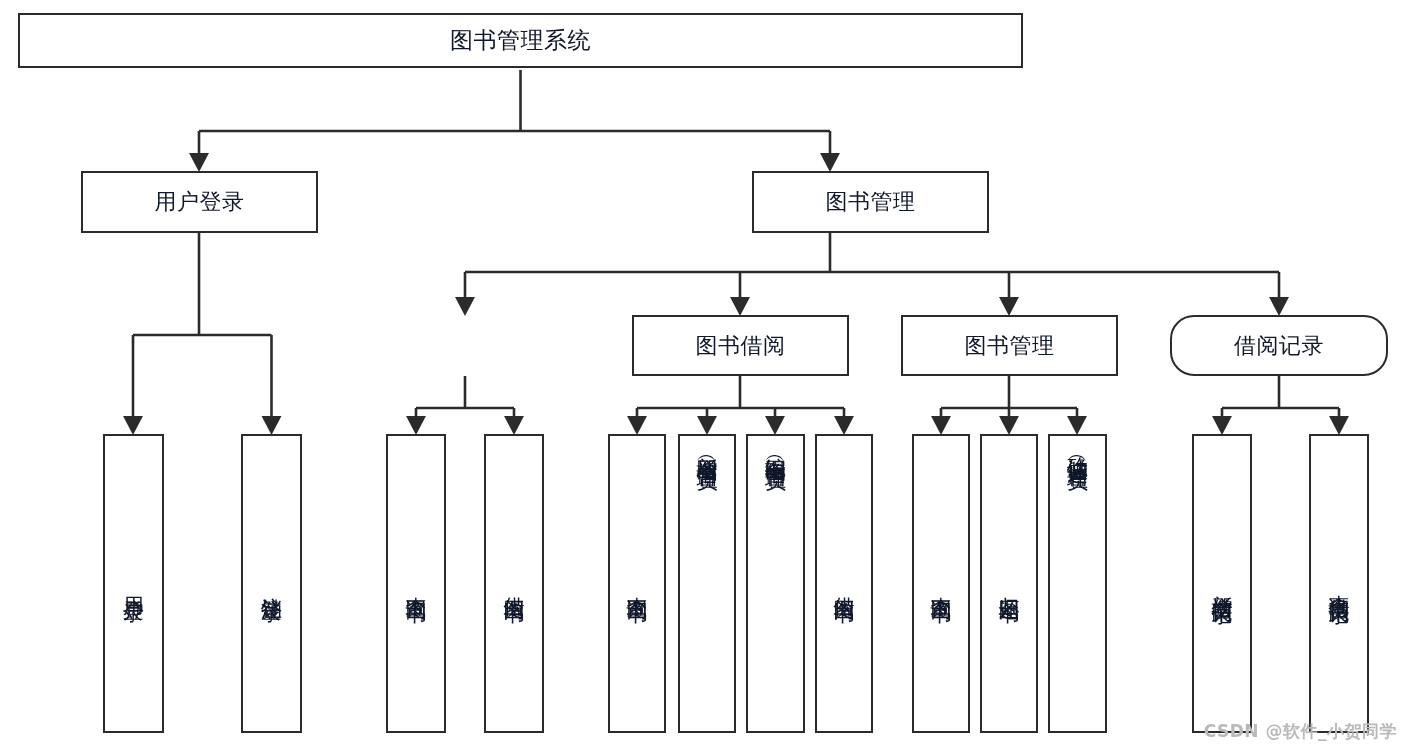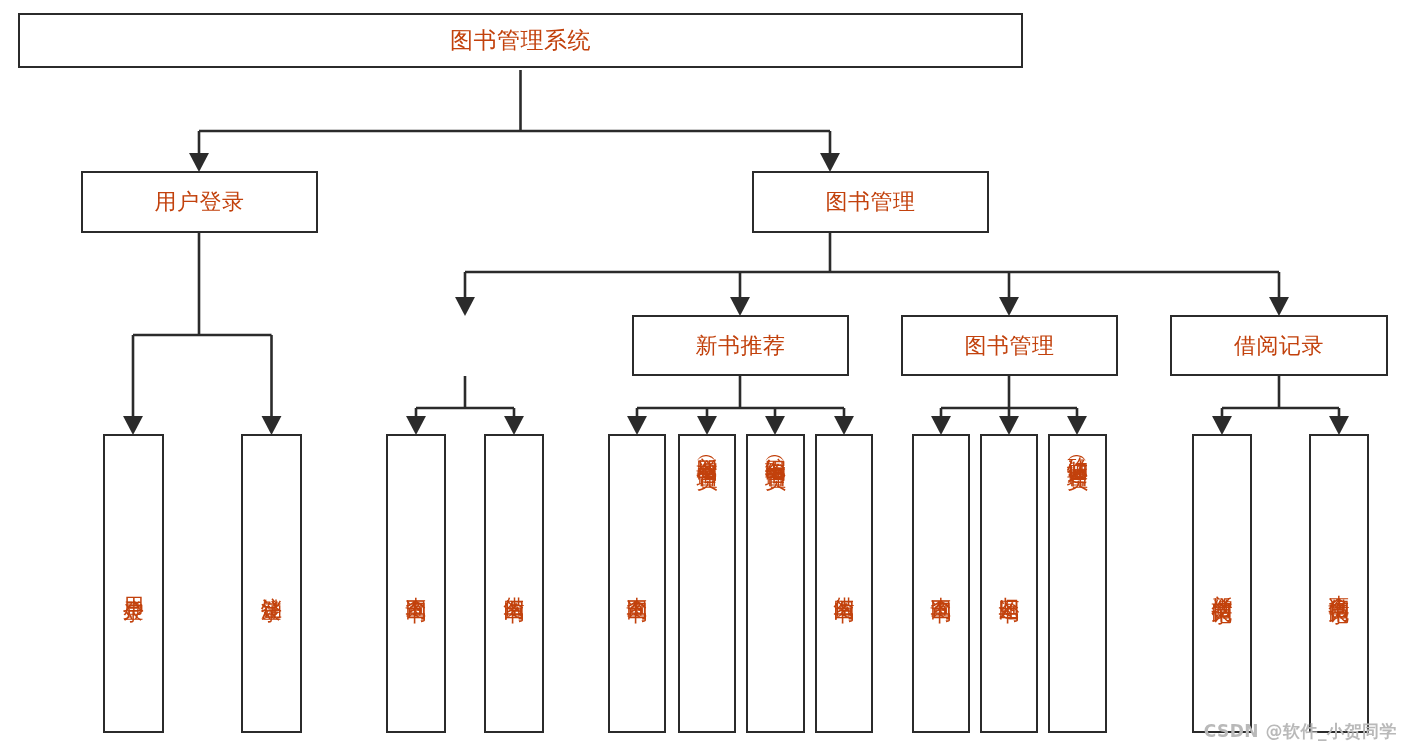--- a/index.html
+++ b/index.html
@@ -29,21 +29,21 @@
     pointer-events: none;
   }
   .node {
     position: absolute;
     box-sizing: border-box;
     border: 2px solid #2b2b2b;
     background: #ffffff;
     display: flex;
     align-items: center;
     justify-content: center;
-    color: #c2410c;
+    color: #0f172a;
   }
   .node .label {
     display: block;
     text-align: center;
     line-height: 1.15;
     letter-spacing: 0.5px;
   }
   
   .node.root .label {
     font-size: 23px;
@@ -144,26 +144,26 @@
   </div>
 
   <div class="node branch" style="left:81px; top:171px; width:237px; height:62px;">
     <span class="label">用户登录</span>
   </div>
   <div class="node branch" style="left:752px; top:171px; width:237px; height:62px;">
     <span class="label">图书管理</span>
   </div>
 
   <div class="node branch" style="left:632px; top:315px; width:217px; height:61px;">
-    <span class="label">新书推荐</span>
+    <span class="label">图书借阅</span>
   </div>
   <div class="node branch" style="left:901px; top:315px; width:217px; height:61px;">
     <span class="label">图书管理</span>
   </div>
-  <div class="node branch" style="left:1170px; top:315px; width:218px; height:61px;">
+  <div class="node branch" style="left:1170px; top:315px; width:218px; height:61px;border-radius:24px;">
     <span class="label">借阅记录</span>
   </div>
 
   <div class="node leaf tall-center" style="left:103px; top:434px; width:61px; height:299px;">
     <span class="label">用户登录</span>
   </div>
   <div class="node leaf tall-center" style="left:241px; top:434px; width:61px; height:299px;">
     <span class="label">注销登录</span>
   </div>
 

